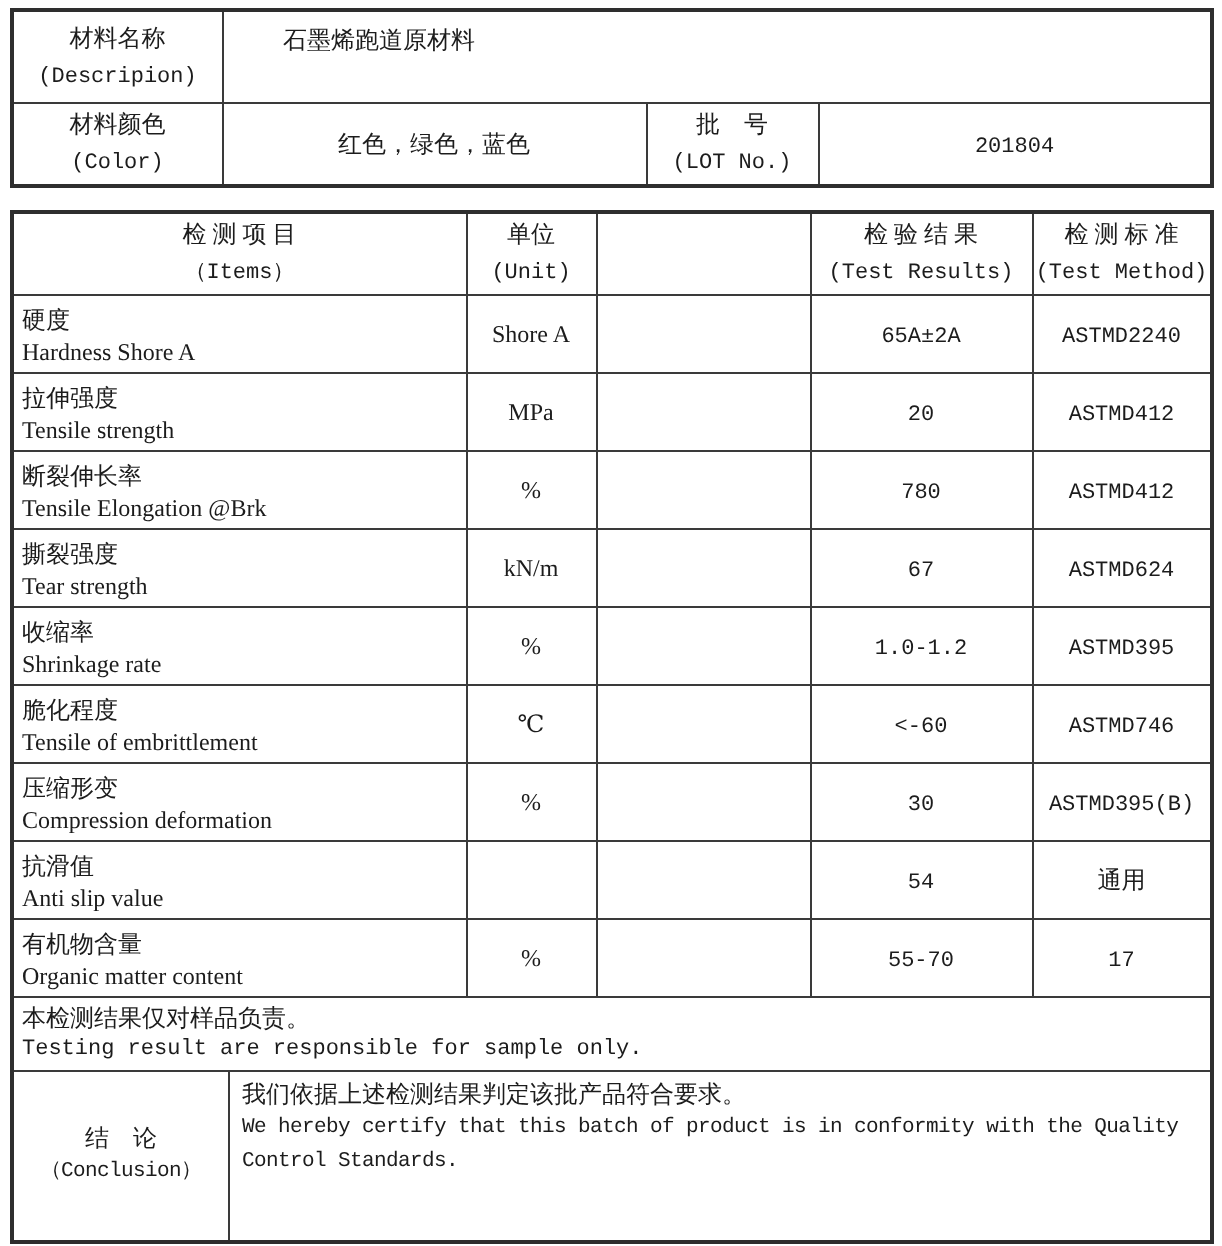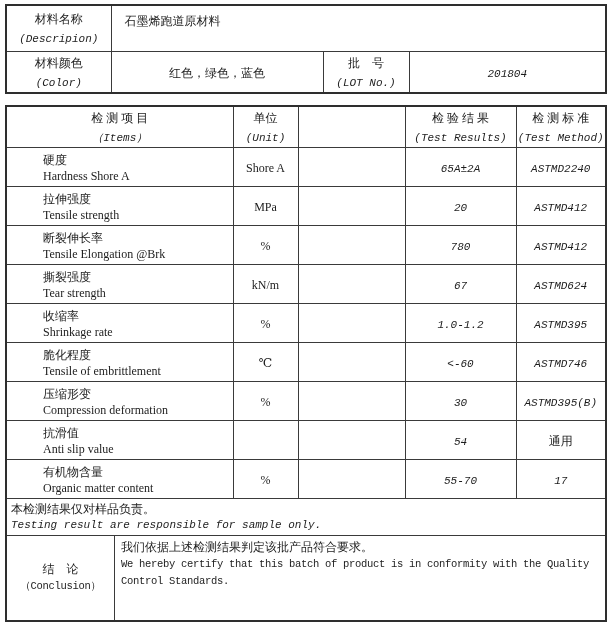--- a/index.html
+++ b/index.html
@@ -35,40 +35,39 @@
   }
   .en {
     font-family: "Liberation Serif", "DejaVu Serif", serif;
     font-size: 12px;
     white-space: pre-wrap;
   }
   .mono {
     font-family: "Liberation Mono", "DejaVu Sans Mono", monospace;
     font-size: 11px;
     white-space: pre-wrap;
-    font-style: italic;
   }
   .mono-sm {
     font-family: "Liberation Mono", "DejaVu Sans Mono", monospace;
     font-size: 10.5px;
     letter-spacing: -0.3px;
     white-space: pre-wrap;
   }
   .center { text-align: center; vertical-align: middle; }
   .two-line { line-height: 17px; }
   .item-cell {
     padding: 2px 3px 1px 4px;
     vertical-align: middle;
   }
-  .item-cell .line { display: block; line-height: 16px; margin-left: 32px; }
+  .item-cell .line { display: block; line-height: 16px; }
   .info-table td { height: 40px; }
   .info-label { text-align: center; vertical-align: middle; line-height: 17px; }
   .name-value {
     vertical-align: top;
-    padding: 5px 0 0 13px;
+    padding: 5px 0 0 30px;
   }
   .gap { height: 11px; }
   .test-table .hdr td { height: 40px; }
   .test-table .datarow td { height: 35px; }
   .noterow td { height: 34px; vertical-align: middle; padding: 1px 0 1px 4px; }
   .noterow .line { display: block; line-height: 16px; }
   .conclrow td { height: 84px; }
   .concl-flex {
     display: flex;
     height: 100%;

